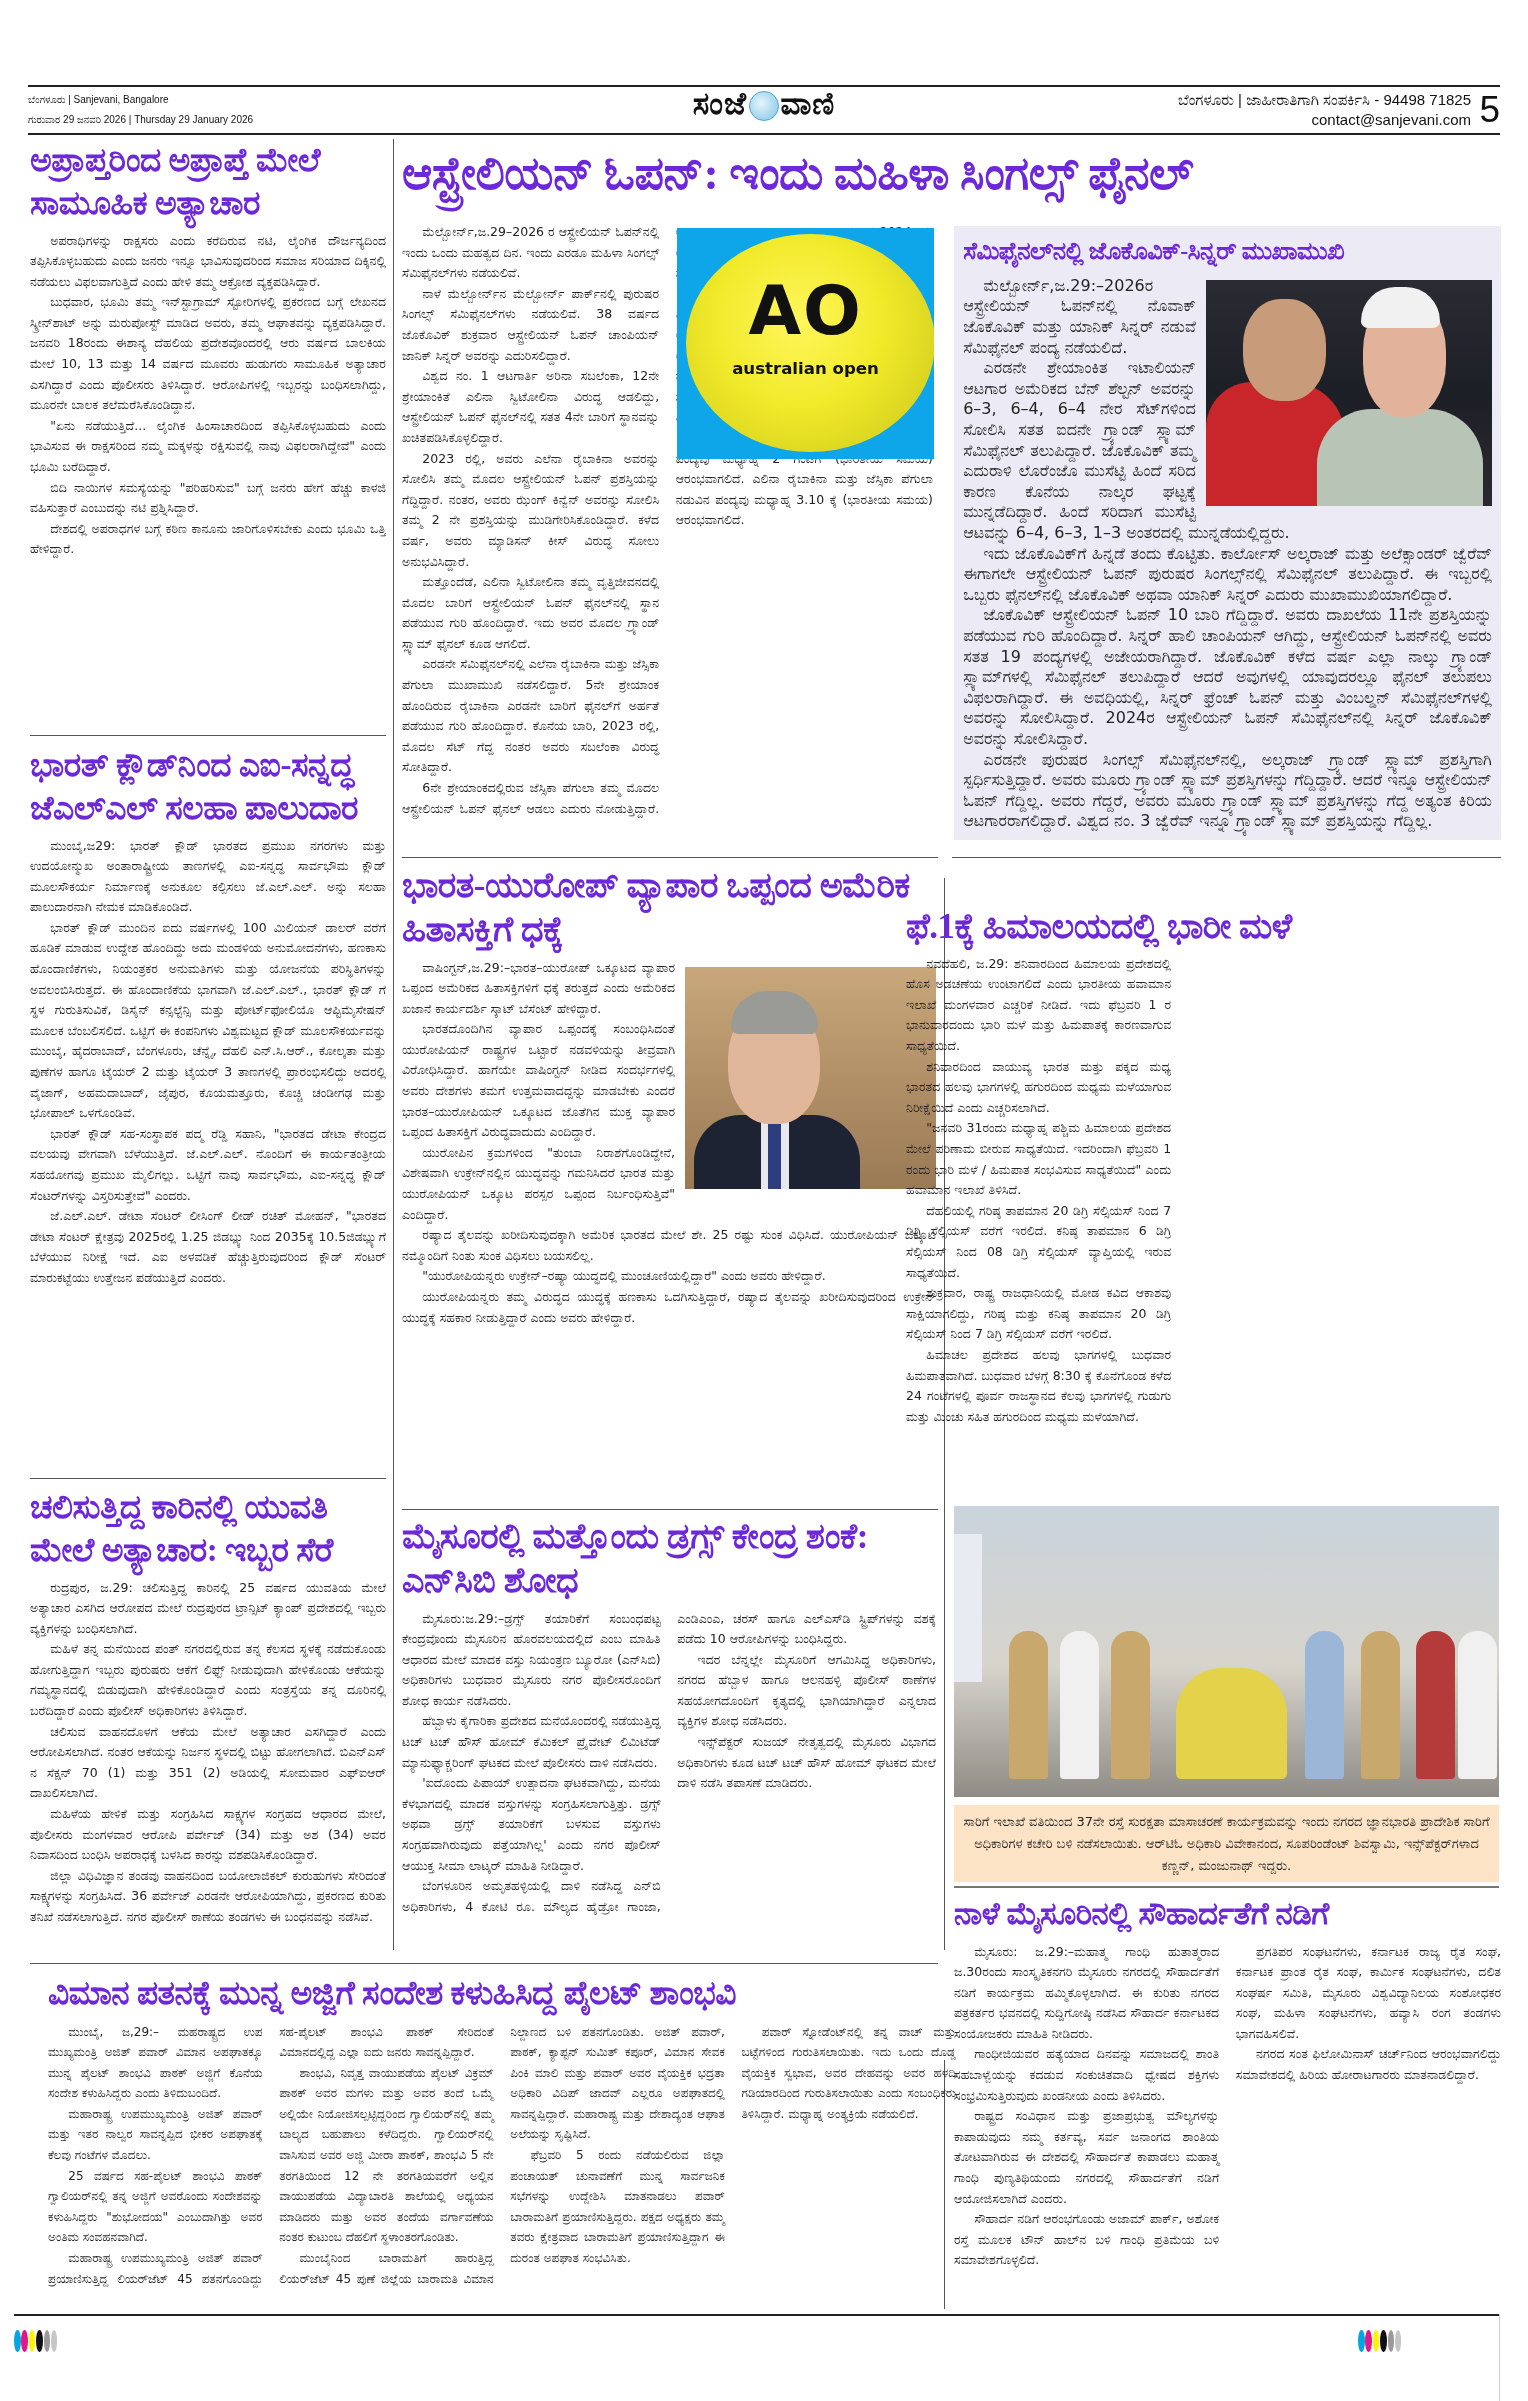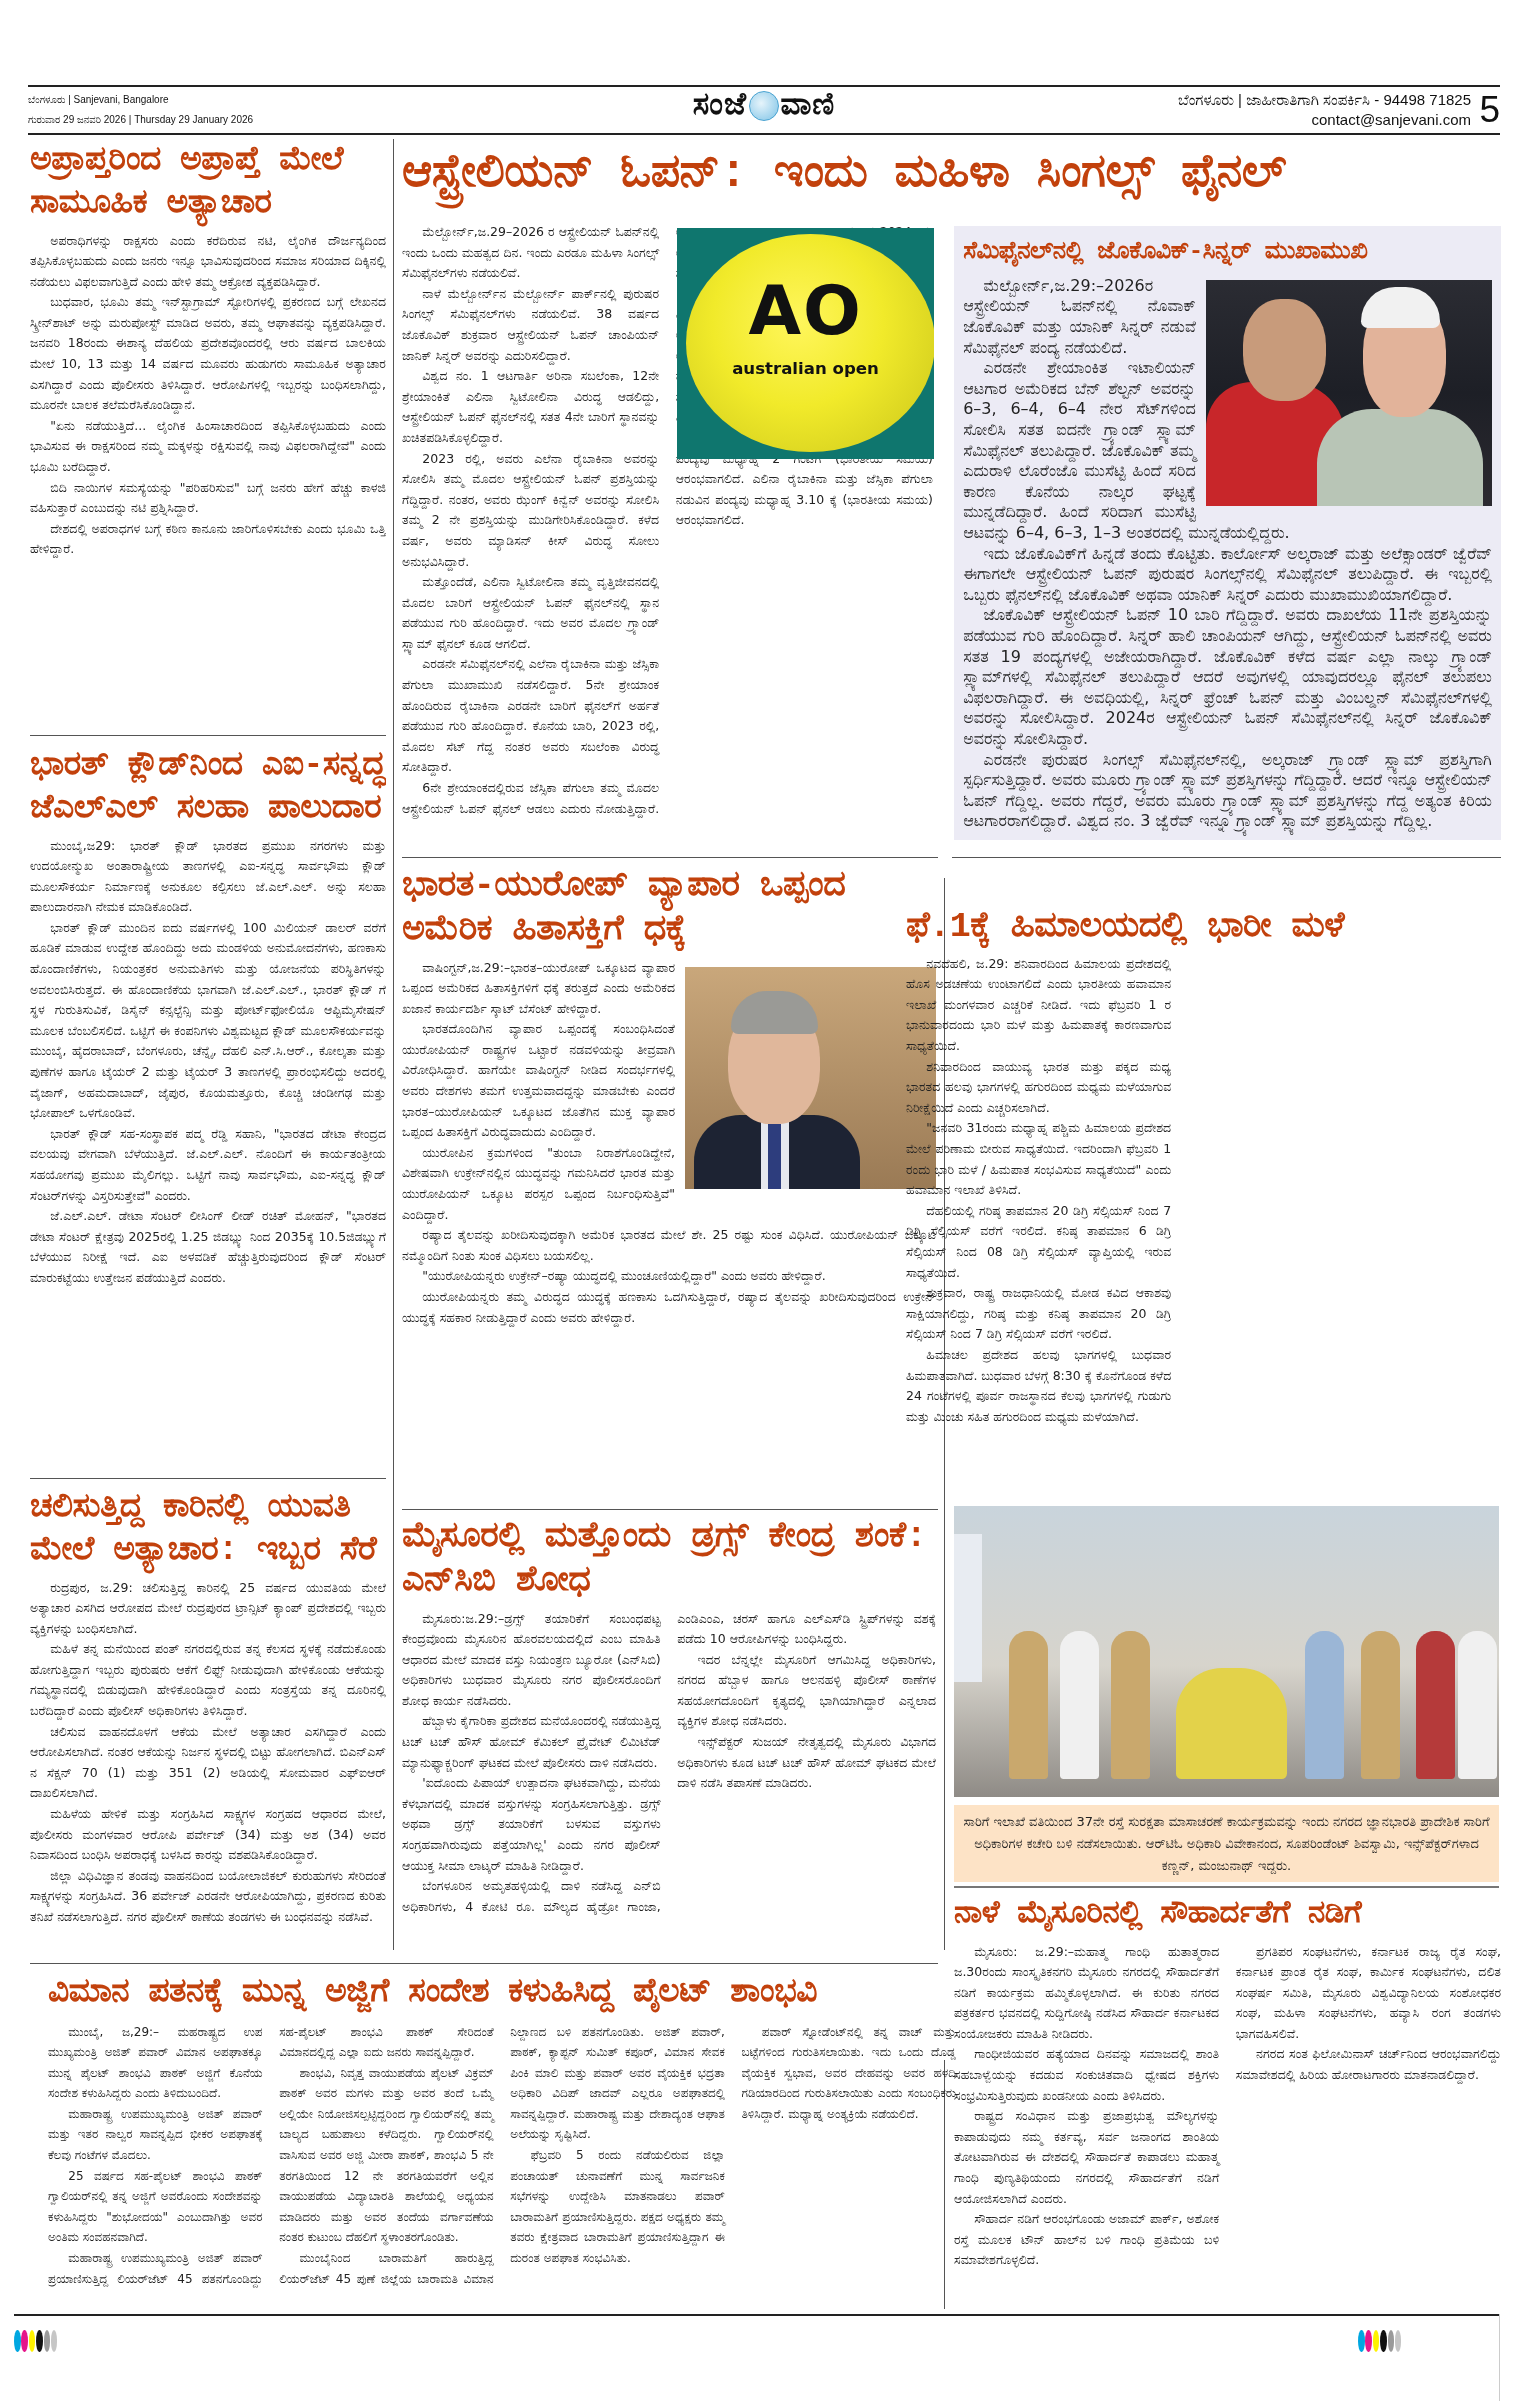--- a/index.html
+++ b/index.html
@@ -11,32 +11,32 @@
 
   
   .mast-left { position: absolute; left: 28px; top: 90px; font-family: "Liberation Sans", sans-serif; font-size: 10px; line-height: 20.3px; color: #111; }
   .mast-right { position: absolute; right: 57px; top: 90px; text-align: right; font-family: "Liberation Sans", sans-serif; font-size: 15px; line-height: 20.3px; color: #111; }
   .page-num { position: absolute; right: 28px; top: 89px; font-family: "Liberation Sans", sans-serif; font-size: 37px; line-height: 41px; color: #111; }
   .logo { position: absolute; left: 0; right: 0; top: 85px; margin: 0 auto; width: 222px; text-align: center; font-family: "DejaVu Serif", serif; font-weight: bold; font-size: 31px; color: #111; letter-spacing: 0.9px; }
   .logo .globe { display: inline-block; width: 30px; height: 30px; border-radius: 50%; background: radial-gradient(circle at 40% 40%, #e6f4fb, #7ec3e6); border: 0.9px solid #4aa3d1; vertical-align: middle; margin: 0 1.8px; }
 
   
   .art { position: absolute; }
-  .headline { font-family: Liberation Mono, monospace; font-weight: bold; color: #c2410c; letter-spacing: -0.5px; }
+  .headline { font-family: Liberation Serif, serif; font-weight: bold; color: #6d28d9; letter-spacing: -0.5px; }
   .body { font-family: "DejaVu Sans", sans-serif; font-size: 12.5px; line-height: 20.6px; color: #222; text-align: justify; }
   .body p { text-indent: 20.3px; }
   .cols2 { column-count: 2; column-gap: 16.6px; }
   .cols4 { column-count: 4; column-gap: 16.6px; }
 
   .panel-lav { background: #ecebf5; }
   .caption-box { background: #fde3c6; font-size: 13px; line-height: 22px; text-align: center; padding: 5.5px 9.2px; color: #222; }
 
   
   .photo { position: absolute; overflow: hidden; }
-  .ao-ball { background: #0f766e; }
+  .ao-ball { background: #0ea5e9; }
   .ao-ball .ball { position: absolute; left: 9.2px; top: 5.5px; width: 249px; height: 218px; border-radius: 50%; background: radial-gradient(circle at 45% 40%, #fff65c 0%, #f1ea2a 45%, #c8c41a 100%); }
   .ao-ball .ao { position: absolute; left: 0; right: 0; top: 43px; text-align: center; font-family: "DejaVu Sans", sans-serif; font-weight: bold; font-size: 68px; color: #111; letter-spacing: 1.8px; }
   .ao-ball .aotext { position: absolute; left: 0; right: 0; top: 131px; text-align: center; font-family: "DejaVu Sans", sans-serif; font-weight: bold; font-size: 16.6px; color: #111; }
   .tennis { background: linear-gradient(180deg, #2b2c33 0%, #1d1f26 50%, #2c2a30 100%); }
   .tennis .p1 { position: absolute; left: 0; top: 102px; width: 139px; height: 185px; background: #c8262a; border-radius: 46px 55px 0 0; }
   .tennis .p1h { position: absolute; left: 37px; top: 18.5px; width: 83px; height: 102px; border-radius: 45%; background: #c89b7b; }
   .tennis .p2 { position: absolute; left: 111px; top: 129px; width: 166px; height: 166px; background: #b8c5b6; border-radius: 55px 55px 0 0; }
   .tennis .p2h { position: absolute; left: 157px; top: 16.6px; width: 83px; height: 120px; border-radius: 45%; background: #e2b39a; }
   .tennis .cap { position: absolute; left: 155px; top: 7.4px; width: 79px; height: 41px; border-radius: 37px 37px 7.4px 7.4px; background: #f1f1f1; }
   .portrait { background: linear-gradient(180deg, #c9a77b 0%, #9a7a55 100%); }

